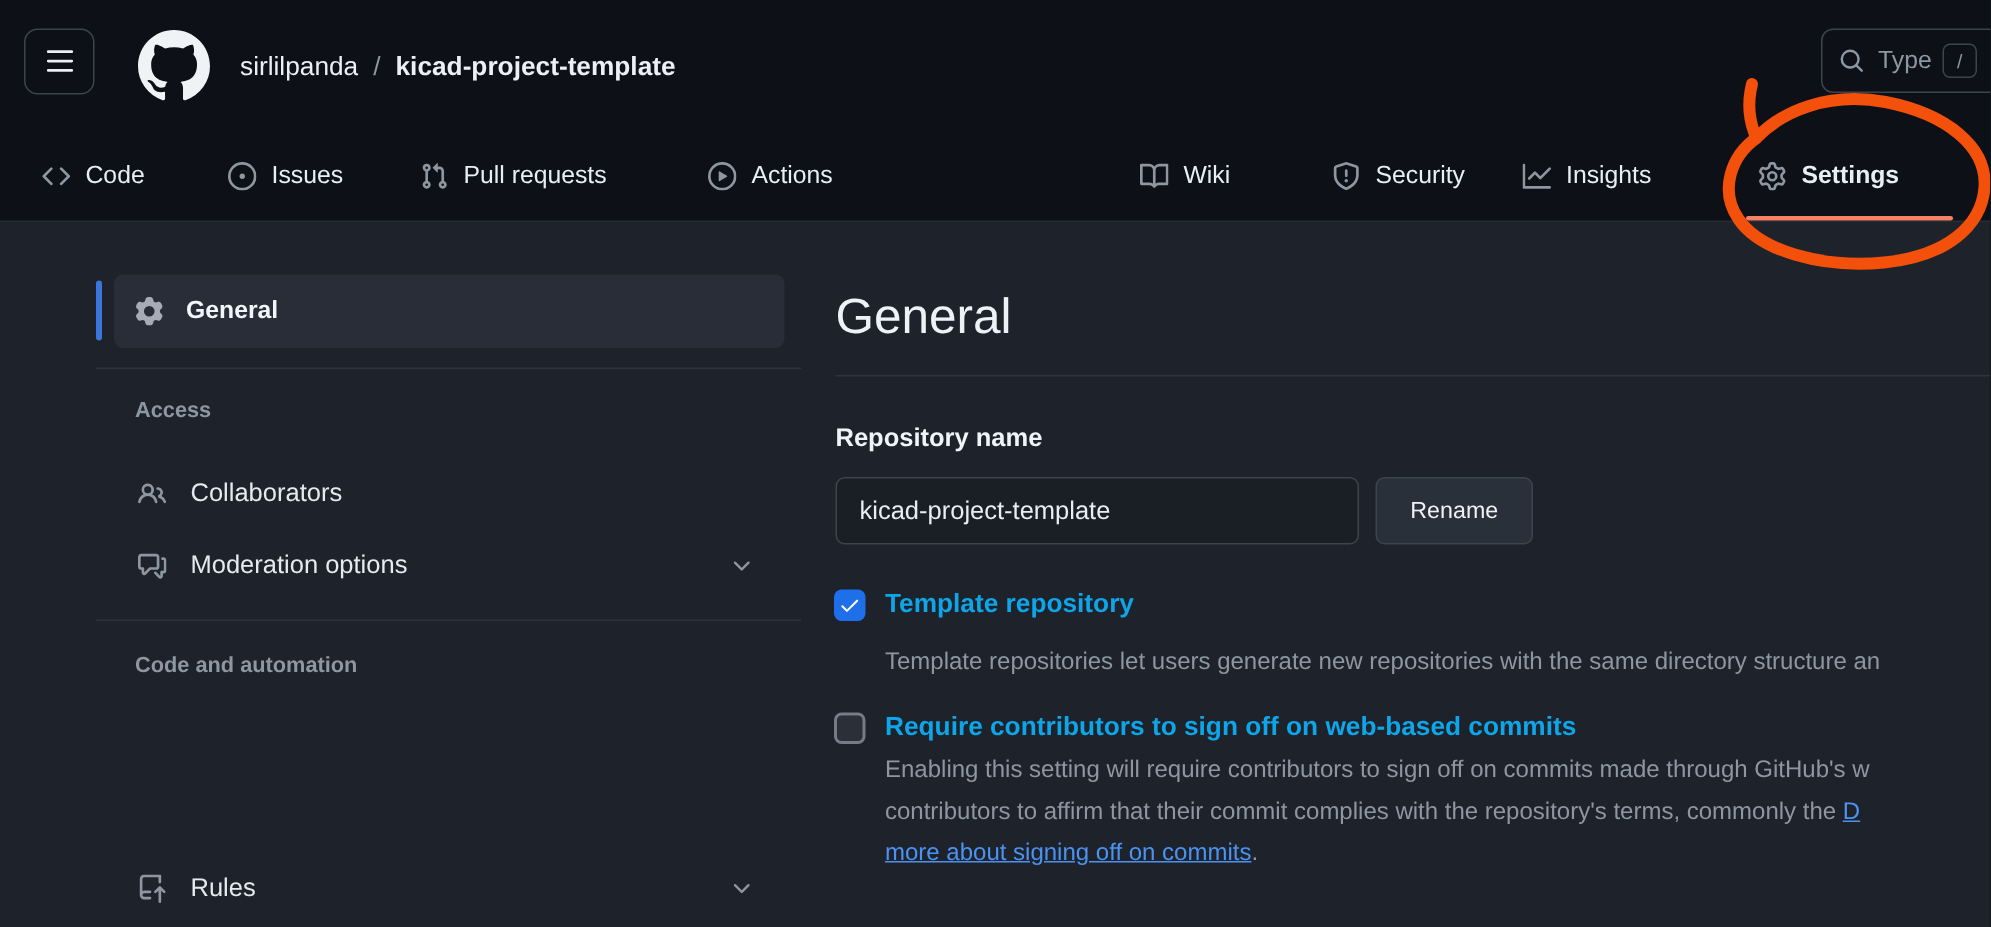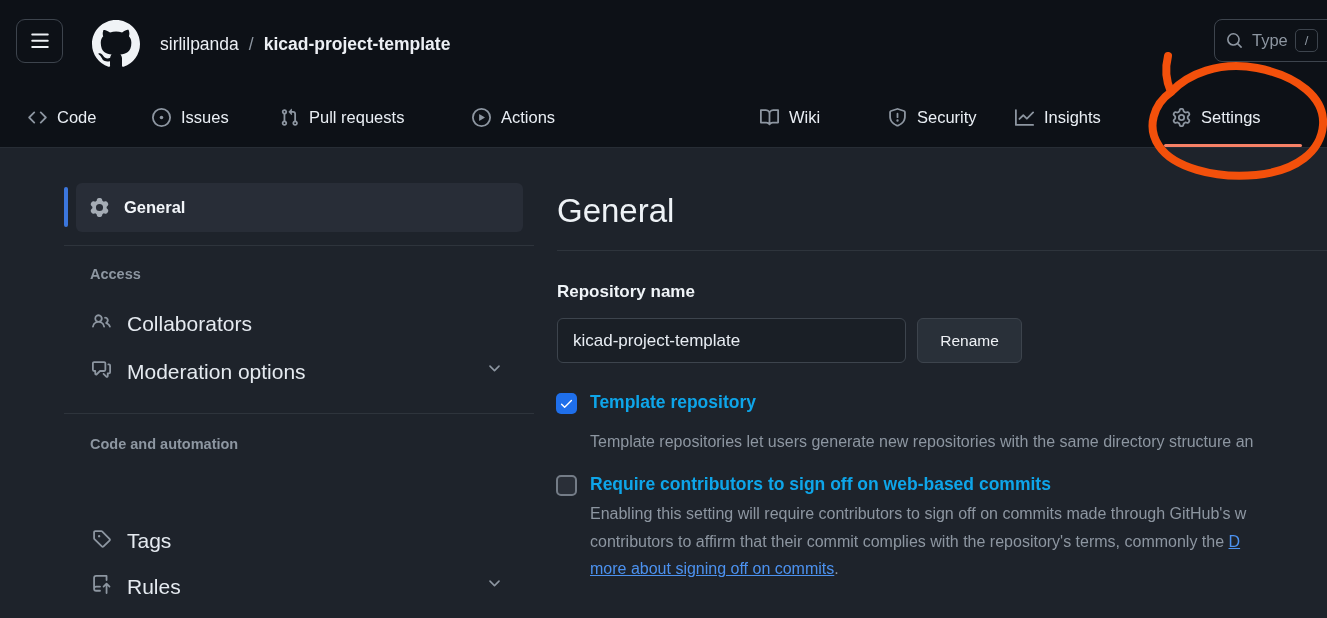--- a/index.html
+++ b/index.html
@@ -45,21 +45,21 @@
     font-size:13px; color:#8d96a1;
   }
 
   
   .nav-item {
     position:absolute; top:98px; height:38px;
     display:flex; align-items:center; gap:10px;
     font-size:16.5px; color:#e9eef4; cursor:pointer;
   }
   .nav-item .nicon { color:#8d96a1; }
-  .nav-item.active { font-weight:normal; }
+  .nav-item.active { font-weight:bold; }
   .tab-underline {
     position:absolute; left:1164px; top:144px; width:138px; height:3px;
     border-radius:3px;
   }
 
   
   .side-selected {
     position:absolute; left:76px; top:183px; width:447px; height:49px;
     background:#282d37; border-radius:6px;
     display:flex; align-items:center; padding-left:14px; gap:15px;
@@ -69,22 +69,22 @@
   .side-selected .slabel { font-weight:bold; font-size:16.5px; color:#f2f5f9; }
   .accent-bar {
     position:absolute; left:64px; top:187px; width:4px; height:40px; border-radius:3px;
   }
   .side-divider { position:absolute; left:64px; width:470px; height:1px; background:#2e343c; }
   .side-section {
     position:absolute; left:90px; font-size:14.5px; font-weight:bold; color:#8d96a1;
   }
   .side-item {
     position:absolute; left:76px; width:447px; height:34px;
-    display:flex; align-items:flex-start; padding-left:16px; gap:16px;
-    font-size:21px; color:#e5eaf0; cursor:pointer; border-radius:6px;
+    display:flex; align-items:center; padding-left:16px; gap:16px;
+    font-size:17px; color:#e5eaf0; cursor:pointer; border-radius:6px;
   }
   .side-item .sicon { color:#8d96a1; }
   .side-item .chev { position:absolute; right:20px; color:#8d96a1; }
 
   
   .main-title { position:absolute; left:557px; top:192px; font-size:33px; font-weight:400; color:#eef2f6; }
   .main-divider { position:absolute; left:557px; top:250px; width:770px; height:1px; background:#2e343c; }
   .field-label { position:absolute; left:557px; top:282px; font-size:17px; font-weight:bold; color:#f0f4f8; }
   .repo-input {
     position:absolute; left:557px; top:318px; width:349px; height:45px;
@@ -256,28 +256,20 @@
           <path d="M12.78 5.22a.749.749 0 0 1 0 1.06l-4.25 4.25a.749.749 0 0 1-1.06 0L3.22 6.28a.749.749 0 1 1 1.06-1.06L8 8.939l3.72-3.719a.749.749 0 0 1 1.06 0Z"></path>
         </svg>
       </span>
   </div>
 
   <div class="side-divider" style="top:413px"></div>
 
   <div class="side-section" style="top:436px">Code and automation</div>
 
 
-  <div class="side-item" style="top:529px">
-    <span class="sicon">
-        <svg width="19" height="19" viewBox="0 0 16 16" fill="currentColor">
-          <path d="M1 7.775V2.75C1 1.784 1.784 1 2.75 1h5.025c.464 0 .91.184 1.238.513l6.25 6.25a1.75 1.75 0 0 1 0 2.474l-5.026 5.026a1.75 1.75 0 0 1-2.474 0l-6.25-6.25A1.752 1.752 0 0 1 1 7.775Zm1.5 0c0 .066.026.13.073.177l6.25 6.25a.25.25 0 0 0 .354 0l5.025-5.025a.25.25 0 0 0 0-.354l-6.25-6.25a.25.25 0 0 0-.177-.073H2.75a.25.25 0 0 0-.25.25ZM6 5a1 1 0 1 1 0 2 1 1 0 0 1 0-2Z"></path>
-        </svg>
-      </span>
-    <span>Tags</span>
-  </div>
 
   <div class="side-item" style="top:575px">
     <span class="sicon">
         <svg width="19" height="19" viewBox="0 0 16 16" fill="currentColor">
           <path d="M1 2.5A2.5 2.5 0 0 1 3.5 0h8.75a.75.75 0 0 1 .75.75v3.5a.75.75 0 0 1-1.5 0V1.5h-8a1 1 0 0 0-1 1v6.708A2.493 2.493 0 0 1 3.5 9h3.25a.75.75 0 0 1 0 1.5H3.5a1 1 0 0 0 0 2h3.25a.75.75 0 0 1 0 1.5H3.5A2.5 2.5 0 0 1 1 11.5Zm13.23 7.79h-.001l-1.224-1.224v6.184a.75.75 0 0 1-1.5 0V9.066L10.28 10.29a.75.75 0 0 1-1.06-1.061l2.505-2.504a.75.75 0 0 1 1.06 0L15.29 9.23a.751.751 0 0 1-.018 1.042.751.751 0 0 1-1.042.018Z"></path>
         </svg>
       </span>
     <span>Rules</span>
     <span class="chev">
         <svg width="17" height="17" viewBox="0 0 16 16" fill="currentColor">

